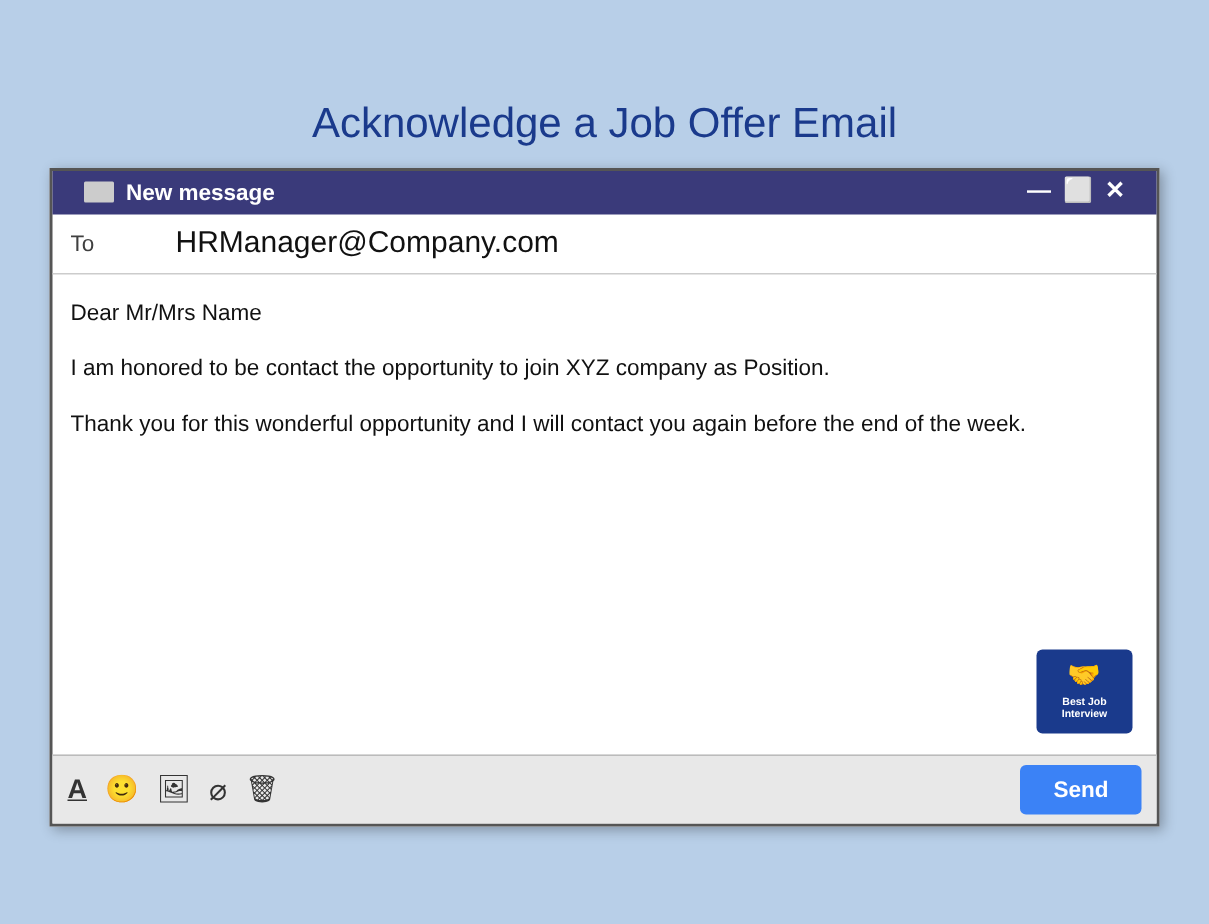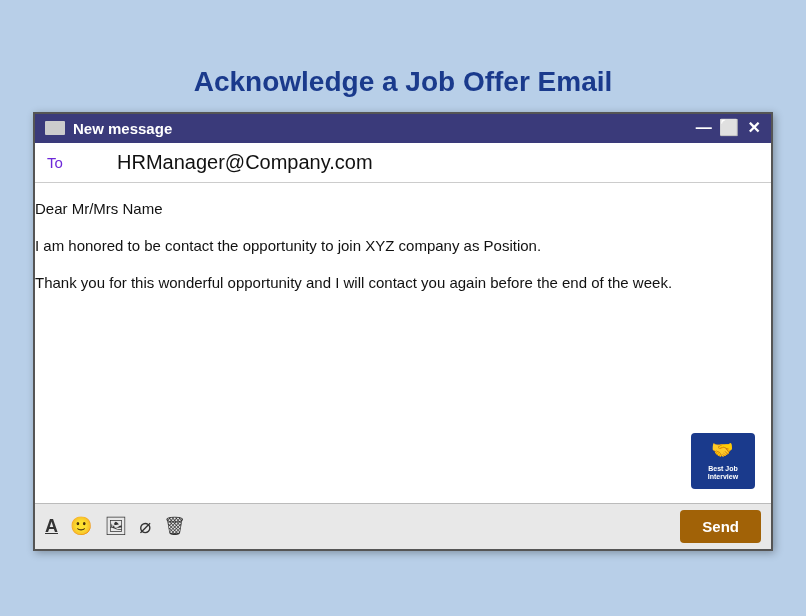--- a/index.html
+++ b/index.html
@@ -11,40 +11,40 @@
       align-items: center;
       justify-content: center;
       min-height: 616px;
       width: 806px;
       font-family: Arial, sans-serif;
       padding: 16px;
     }
 
     .page-title {
       font-size: 28px;
-      font-weight: bold;
+      font-weight: normal;
       color: #1a3a8c;
       text-align: center;
       margin-bottom: 14px;
     }
 
     .email-window {
       width: 740px;
       border: 2px solid #555;
       background: #fff;
       box-shadow: 2px 2px 8px rgba(0,0,0,0.3);
     }
 
     .title-bar {
       background: #3a3a7a;
       color: white;
       display: flex;
       align-items: center;
       justify-content: space-between;
-      padding: 6px 10px;
+      padding: 6px 21px;
       font-size: 15px;
       font-weight: bold;
     }
 
     .title-bar-left {
       display: flex;
       align-items: center;
       gap: 8px;
     }
 
@@ -72,32 +72,32 @@
 
     .email-field {
       display: flex;
       align-items: center;
       border-bottom: 1px solid #ccc;
       padding: 8px 12px;
       font-size: 15px;
     }
 
     .email-field-label {
-      color: #6d28d9;
+      color: #404040;
       min-width: 70px;
       font-size: 15px;
     }
 
     .email-field-value {
       color: #111;
       font-size: 20px;
     }
 
     .email-body {
-      padding: 14px 0;
+      padding: 14px 12px;
       font-size: 15px;
       color: #111;
       line-height: 1.55;
       min-height: 320px;
       position: relative;
     }
 
     .email-body p {
       margin-bottom: 14px;
     }
@@ -151,21 +151,21 @@
       align-items: center;
     }
 
     .toolbar-icon {
       font-size: 18px;
       cursor: pointer;
       color: #333;
     }
 
     .send-button {
-      background: #a16207;
+      background: #3b82f6;
       color: white;
       border: none;
       padding: 8px 22px;
       font-size: 15px;
       font-weight: bold;
       border-radius: 4px;
       cursor: pointer;
     }
   </style>
 </head>

